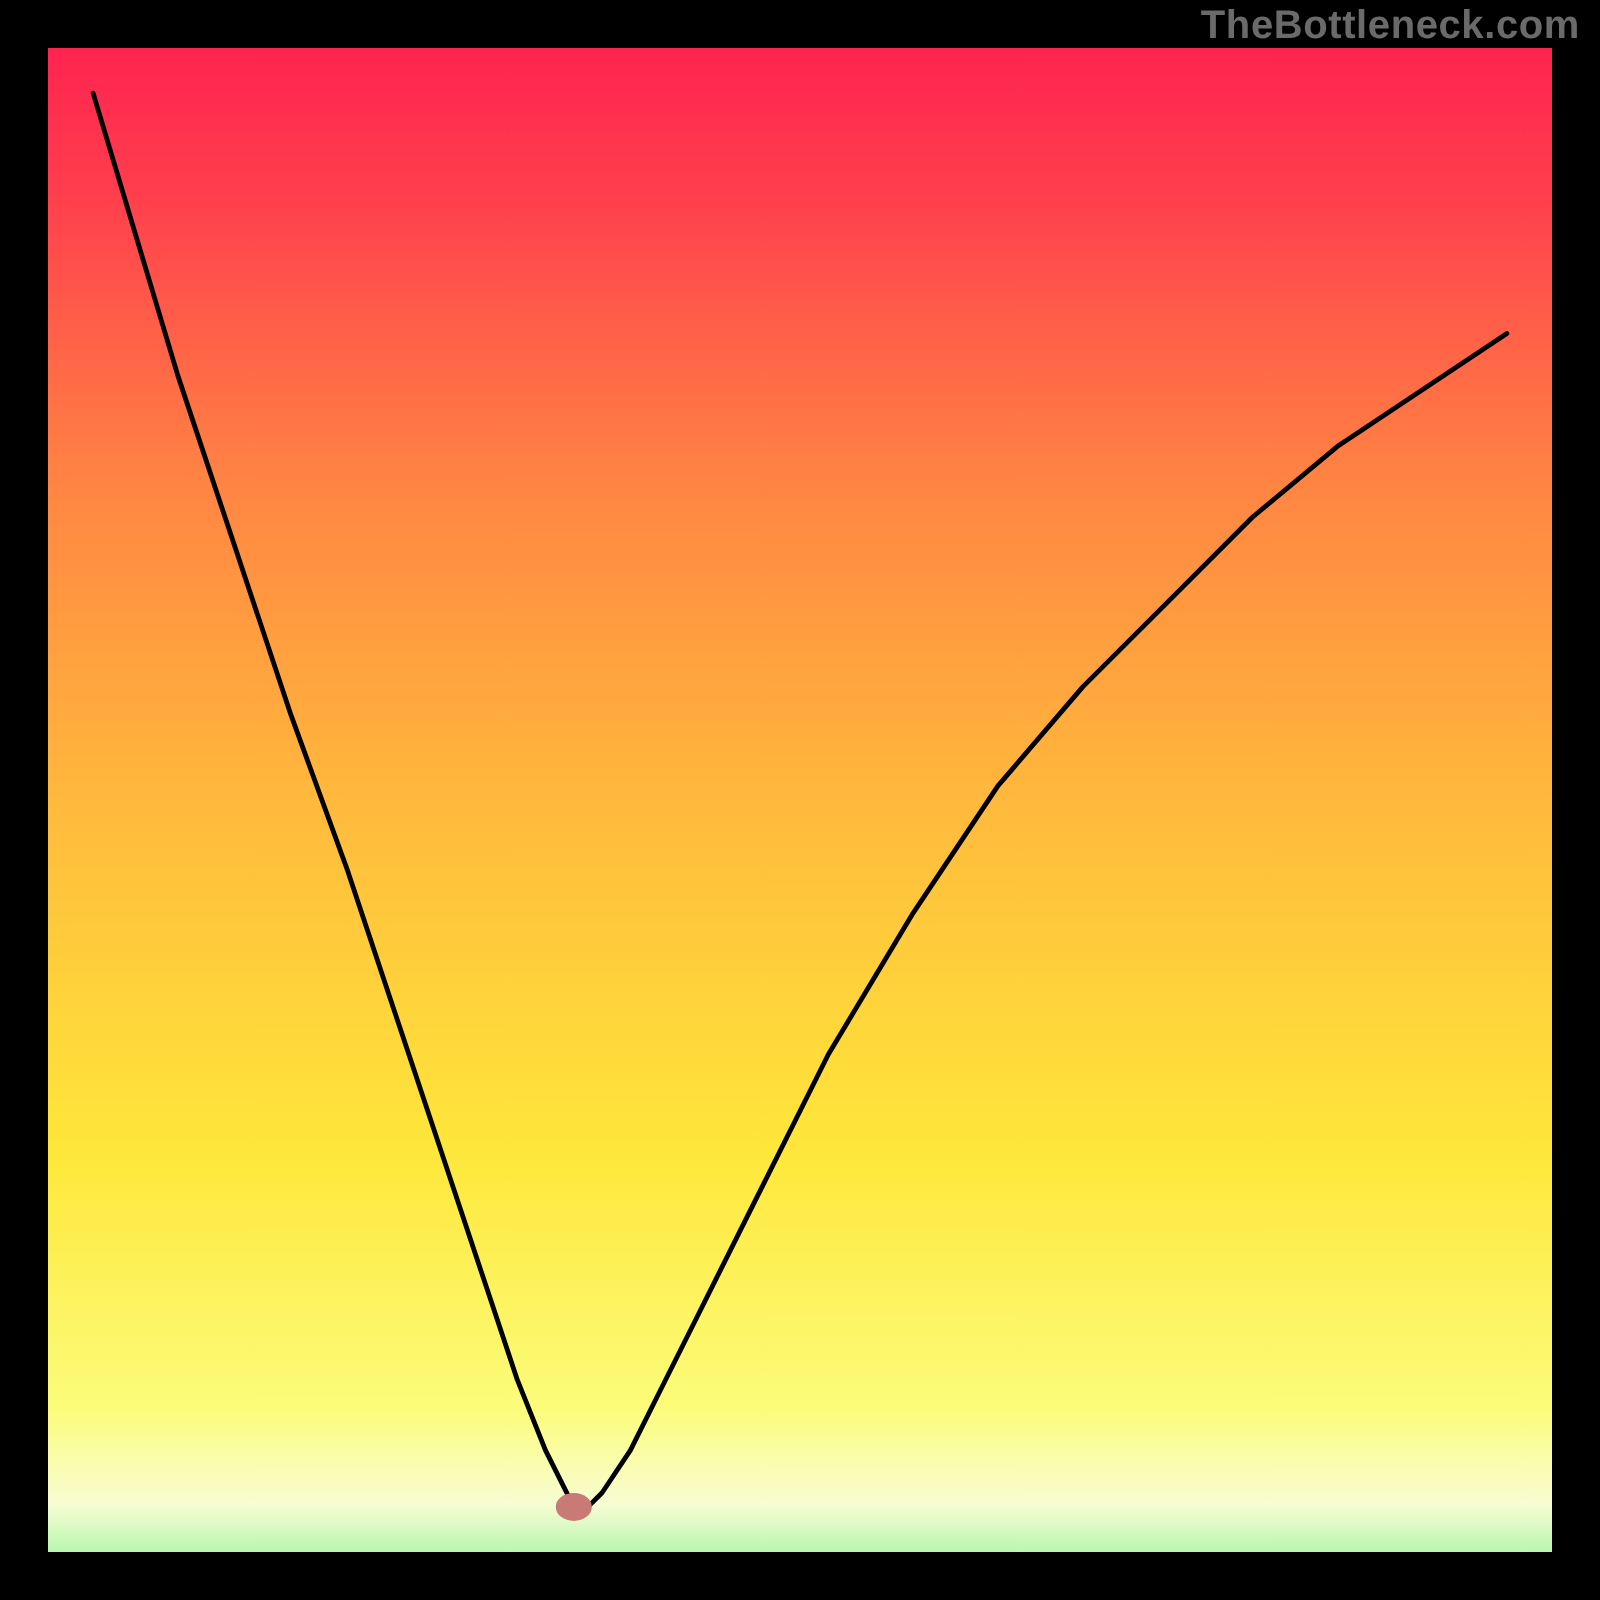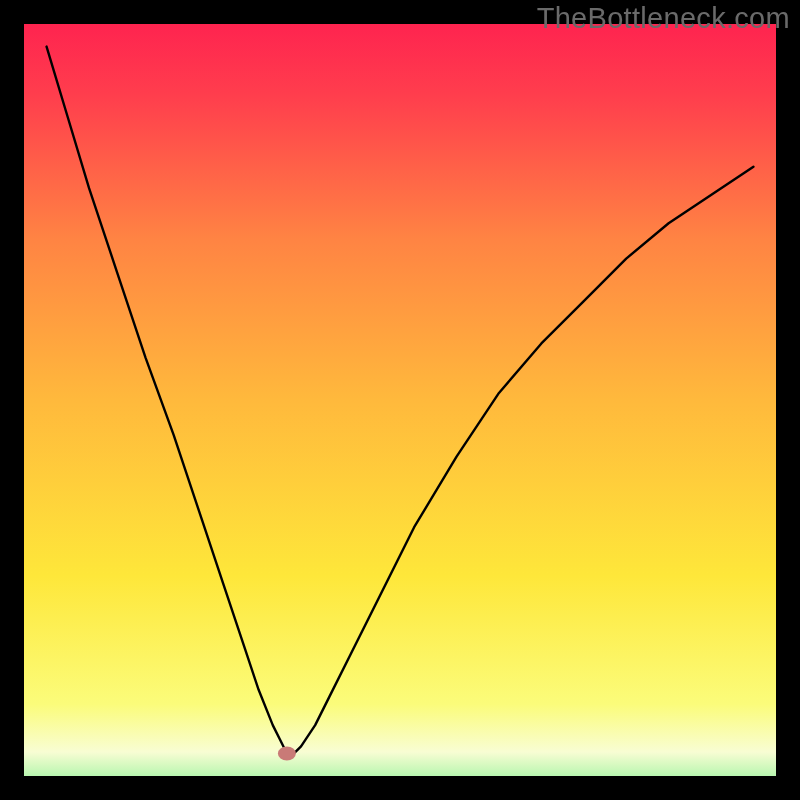--- a/index.html
+++ b/index.html
@@ -14,22 +14,22 @@
   .frame {
     position: relative;
     width: 800px;
     height: 800px;
     box-sizing: border-box;
   }
   .watermark {
     position: absolute;
     top: 2px;
     right: 10px;
-    font-size: 29px;
-    font-weight: 400;
+    font-size: 20px;
+    font-weight: 700;
     color: #6a6a6a;
     letter-spacing: 0.3px;
     z-index: 50;
   }
   svg {
     display: block;
   }
 </style>
 </head>
 <body>

